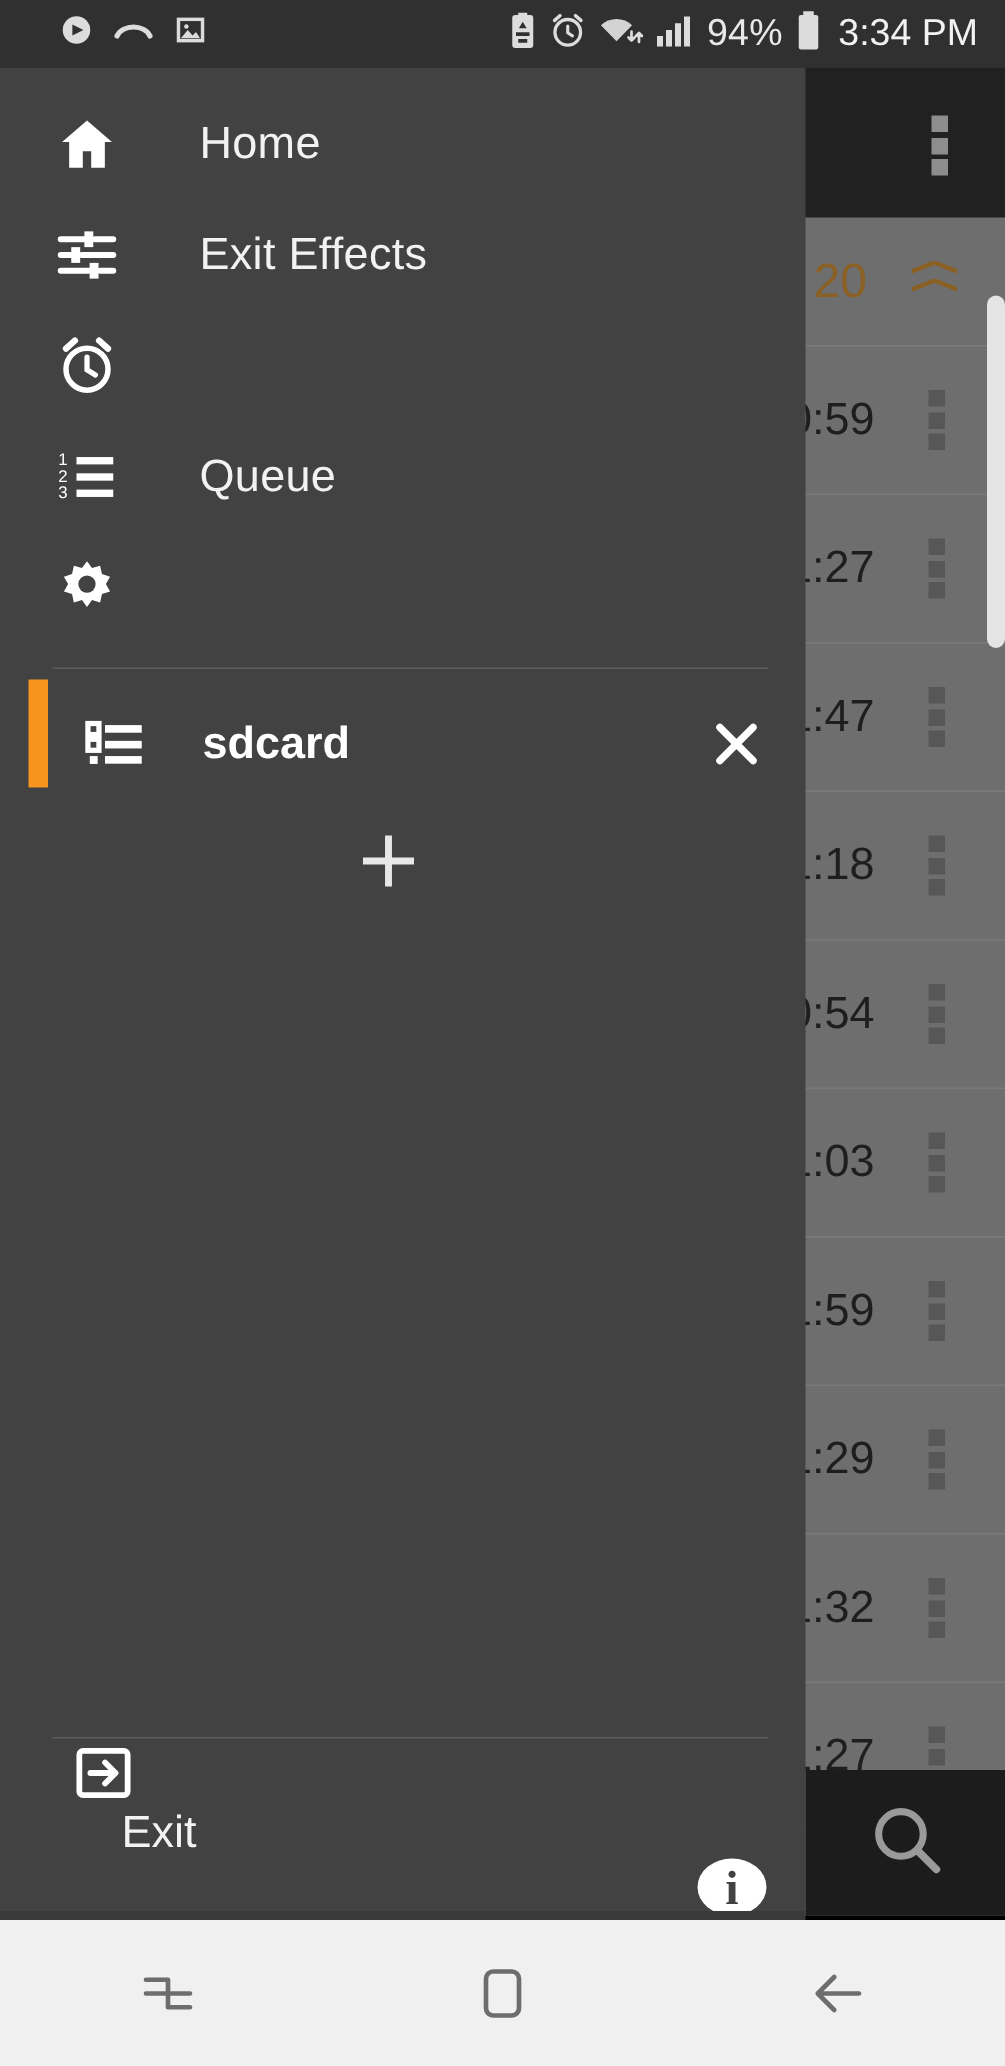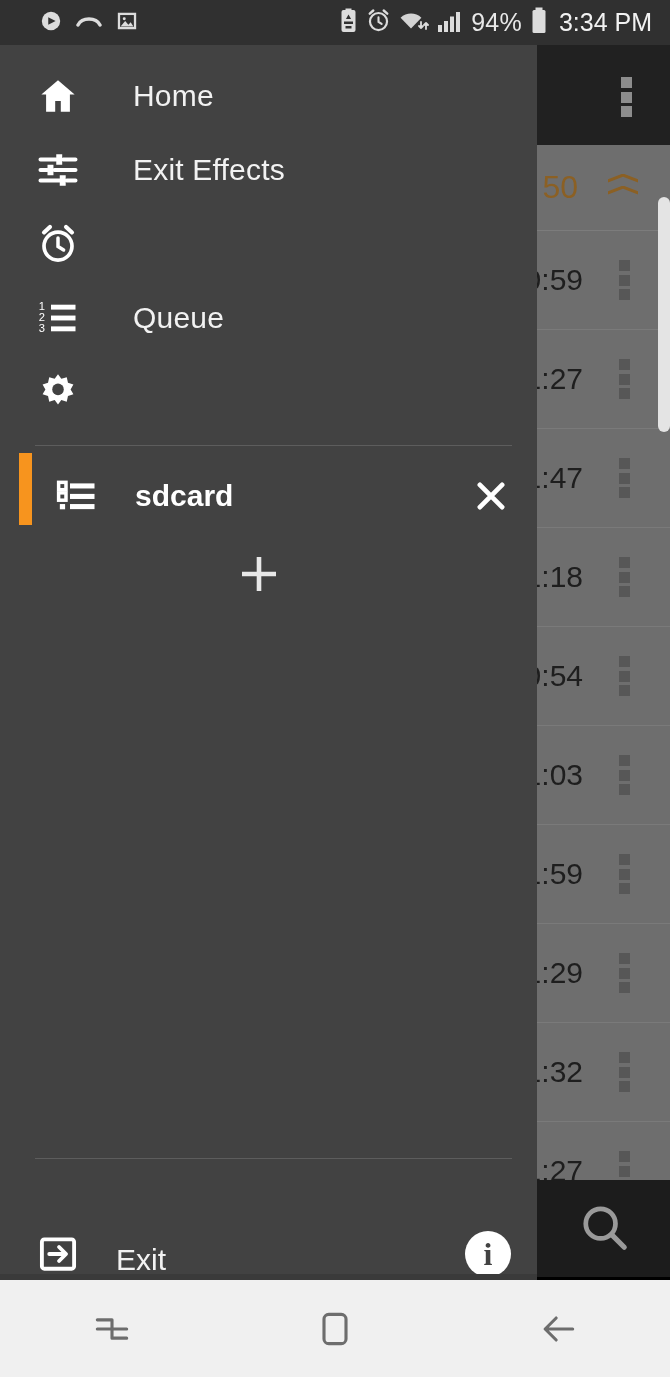--- a/index.html
+++ b/index.html
@@ -116,22 +116,23 @@
   }
   .add-row{
     height:84px; display:flex; align-items:center; justify-content:center;
     padding-right:20px; cursor:pointer;
   }
 
   .spacer{ flex:1 1 auto; }
 
   .bottom-divider{ height:1px; background:#5d5d5d; margin:0 25px 0 35px; }
   .exit-row{
-    height:118px; display:flex; align-items:flex-end; padding-left:35px;
+    height:118px; display:flex; align-items:flex-start; padding-left:46px;
     cursor:pointer;
+    flex-direction:column;
   }
   .exit-label{ color:#f2f2f2; font-size:30px; margin-left:35px; }
   .info-btn{
     margin-left:auto; margin-right:26px; width:46px; height:46px;
     border-radius:50%; background:#ffffff; color:#424242;
     display:flex; align-items:center; justify-content:center;
     font-size:32px; font-weight:bold; font-family:"Liberation Serif", serif;
     cursor:pointer; line-height:1;
   }
 
@@ -222,21 +223,21 @@
 
   <div class="bg-app">
     <div class="bg-toolbar">
       <div class="bg-overflow">
         <i></i>
           <i></i>
           <i></i>
       </div>
     </div>
     <div class="bg-subbar">
-      <span class="bg-count">50</span>
+      <span class="bg-count">20</span>
       <span class="chev-up"></span>
     </div>
     <div class="bg-list">
         <div class="bg-row">
           <span class="bg-dur">0:59</span>
           <span class="bg-rowmenu">
             <i></i>
             <i></i>
             <i></i>
           </span>

